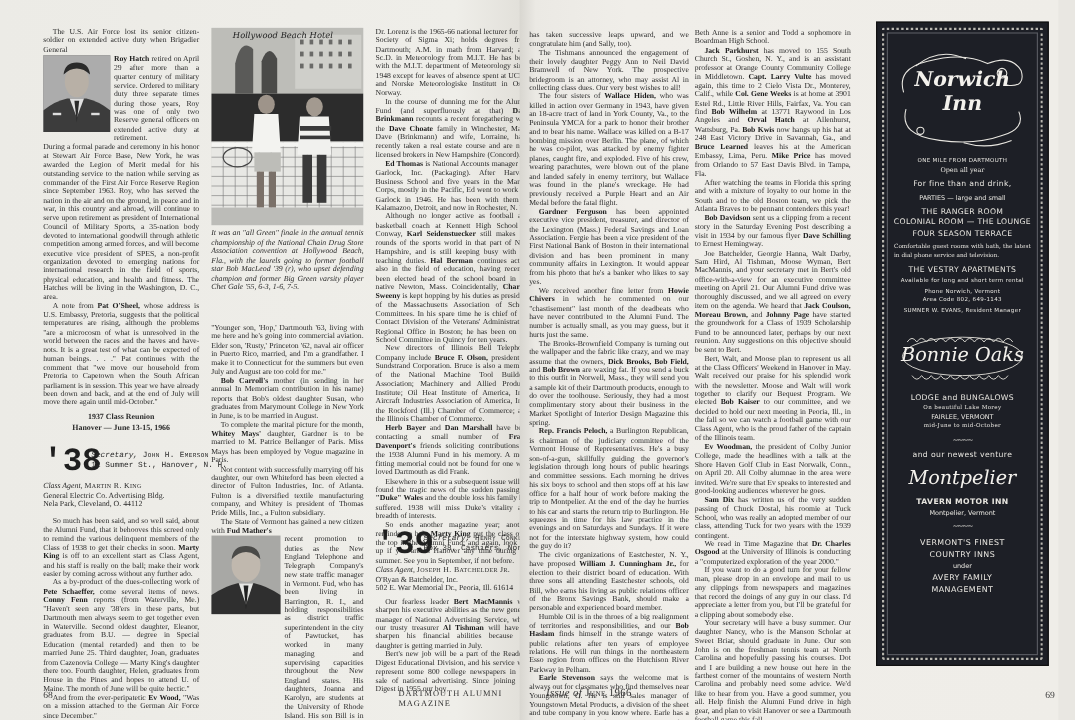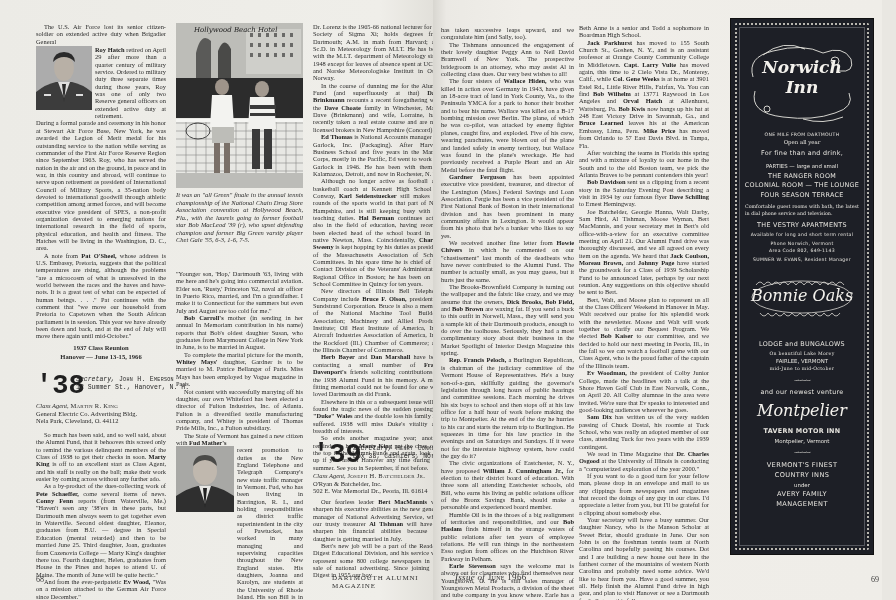--- a/index.html
+++ b/index.html
@@ -305,21 +305,21 @@
       <div class="leafbox" style="width:112px; height:52px; margin-top:8px;">
         <svg viewBox="0 0 112 52" width="112" height="52" style="position:absolute; left:0; top:0;">
           <g fill="none" stroke="#d8d6d0" stroke-width="0.8">
             <ellipse cx="56" cy="26" rx="50" ry="16"></ellipse>
             <path d="M10 14 q4 -6 8 0 q4 -6 8 0 q4 -6 8 0 q4 -6 8 0 q4 -6 8 0 q4 -6 8 0 q4 -6 8 0 q4 -6 8 0 q4 -6 8 0 q4 -6 8 0 q4 -6 8 0"></path>
             <path d="M14 42 q4 6 8 0 q4 6 8 0 q4 6 8 0 q4 6 8 0 q4 6 8 0 q4 6 8 0 q4 6 8 0 q4 6 8 0 q4 6 8 0 q4 6 8 0"></path>
           </g>
         </svg>
         <div class="script" style="position:absolute; left:0; right:0; top:15px; font-size:16px; line-height:20px;">Bonnie Oaks</div>
       </div>
-      <span class="line m" style="margin-top:17px;">LODGE and BUNGALOWS</span>
+      <span class="line m" style="margin-top:4px;">LODGE and BUNGALOWS</span>
       <span class="line xs" style="font-family:'DejaVu Serif',serif;">On beautiful Lake Morey</span>
       <span class="line s">FAIRLEE, VERMONT</span>
       <span class="line xs" style="font-family:'DejaVu Serif',serif;">mid-June to mid-October</span>
       <span class="line s" style="margin-top:4px; letter-spacing:-1px;">~·~·~·~</span>
 
       <span class="line m" style="margin-top:4px;">and our newest venture</span>
       <span class="line script" style="font-size:16px; line-height:28px;">Montpelier</span>
       <span class="line m" style="margin-top:2px;font-weight:bold;">TAVERN MOTOR INN</span>
       <span class="line s">Montpelier, Vermont</span>
       <span class="line s" style="margin-top:3px; letter-spacing:-1px;">~·~·~·~</span>

